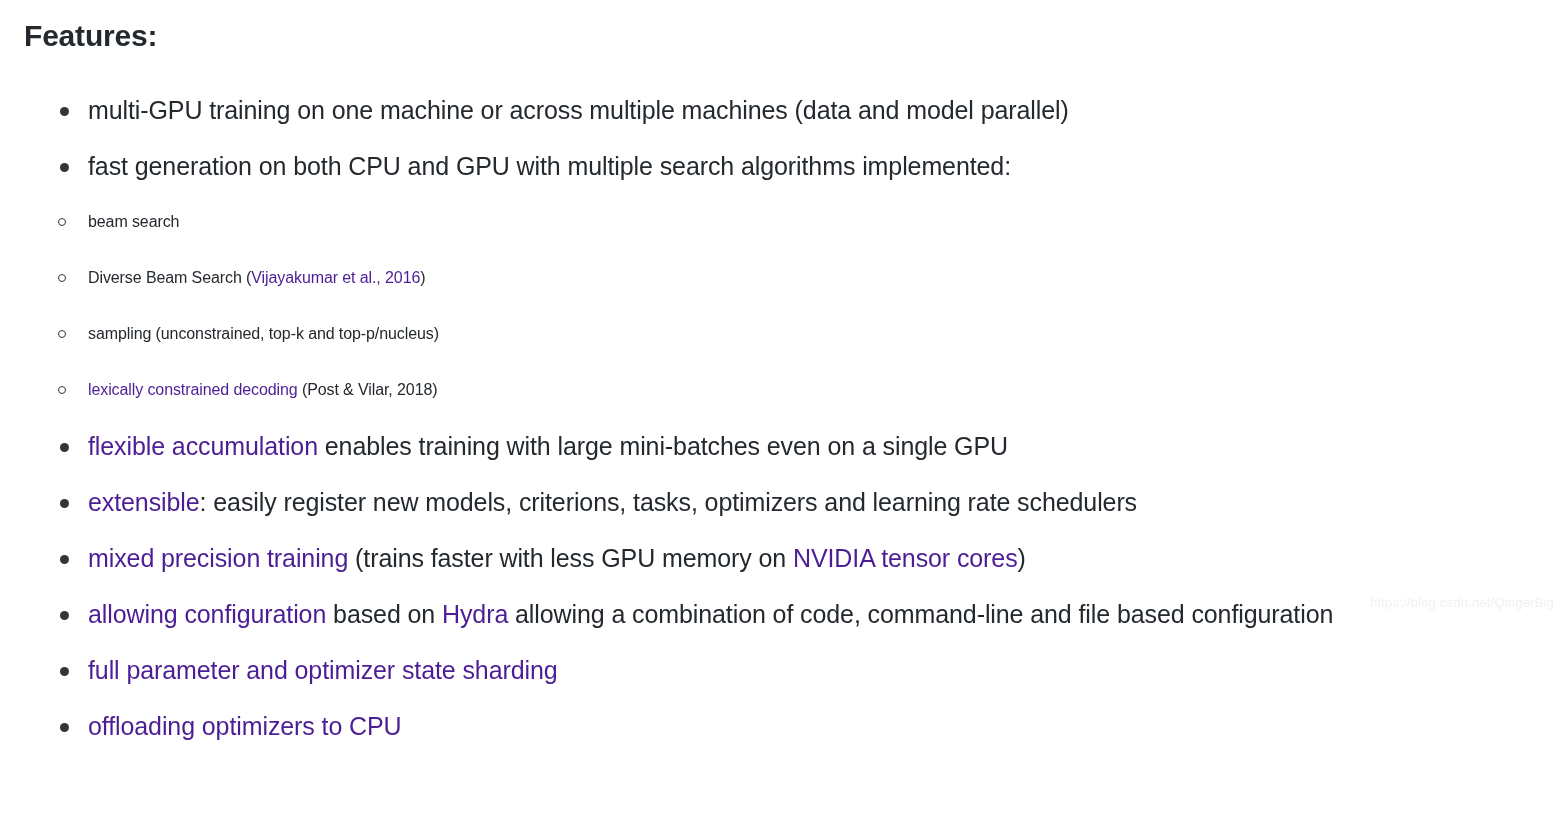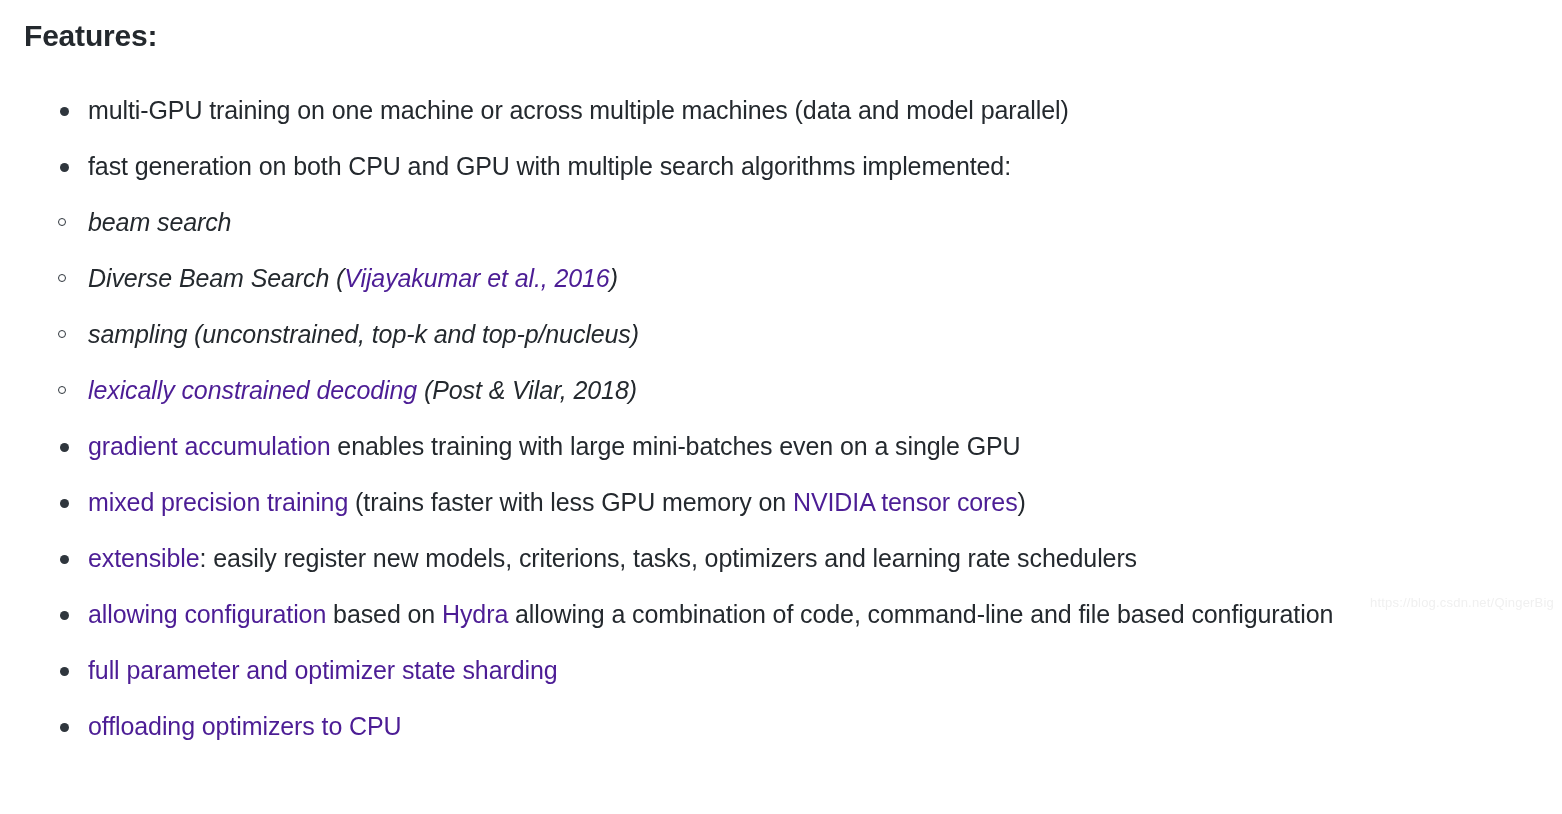--- a/index.html
+++ b/index.html
@@ -62,25 +62,24 @@
 
   ul.sub-list {
     list-style: none;
     margin: 0;
     padding: 0;
   }
 
   ul.sub-list > li.sub-item {
     position: relative;
     padding-left: 64px;
-    font-size: 25px;
+    font-size: 16px;
     line-height: 56px;
     color: #24292e;
     letter-spacing: -0.1px;
-    font-style: italic;
   }
 
   ul.sub-list > li.sub-item > .bullet-circle {
     position: absolute;
     left: 34px;
     top: 24px;
     width: 8px;
     height: 8px;
     border-radius: 50%;
     border: 1.6px solid #2f363d;
@@ -118,22 +117,22 @@
 
   <ul class="feature-list">
       <li class="feature-item"><span class="bullet-disc"></span><span class="wrap-item">multi-GPU training on one machine or across multiple machines (data and model parallel)</span></li>
       <li class="feature-item"><span class="bullet-disc"></span><span class="wrap-item">fast generation on both CPU and GPU with multiple search algorithms implemented:</span></li>
       <ul class="sub-list">
         <li class="sub-item"><span class="bullet-circle"></span><span><span>beam search</span></span></li>
         <li class="sub-item"><span class="bullet-circle"></span><span><span>Diverse Beam Search (</span><a class="doc-link" href="#">Vijayakumar et al., 2016</a><span>)</span></span></li>
         <li class="sub-item"><span class="bullet-circle"></span><span><span>sampling (unconstrained, top-k and top-p/nucleus)</span></span></li>
         <li class="sub-item"><span class="bullet-circle"></span><span><a class="doc-link" href="#">lexically constrained decoding</a><span> (Post &amp; Vilar, 2018)</span></span></li>
       </ul>
-      <li class="feature-item"><span class="bullet-disc"></span><span class="wrap-item"><a class="doc-link" href="#">gradient accumulation</a><span> enables training with large mini-batches even on a single GPU</span></span></li>
+      <li class="feature-item"><span class="bullet-disc"></span><span class="wrap-item"><a class="doc-link" href="#">flexible accumulation</a><span> enables training with large mini-batches even on a single GPU</span></span></li>
+      <li class="feature-item"><span class="bullet-disc"></span><span class="wrap-item"><a class="doc-link" href="#">extensible</a><span>: easily register new models, criterions, tasks, optimizers and learning rate schedulers</span></span></li>
       <li class="feature-item"><span class="bullet-disc"></span><span class="wrap-item"><a class="doc-link" href="#">mixed precision training</a><span> (trains faster with less GPU memory on </span><a class="doc-link" href="#">NVIDIA tensor cores</a><span>)</span></span></li>
-      <li class="feature-item"><span class="bullet-disc"></span><span class="wrap-item"><a class="doc-link" href="#">extensible</a><span>: easily register new models, criterions, tasks, optimizers and learning rate schedulers</span></span></li>
       <li class="feature-item"><span class="bullet-disc"></span><span class="wrap-item"><a class="doc-link" href="#">allowing configuration</a><span> based on </span><a class="doc-link" href="#">Hydra</a><span> allowing a combination of code, command-line and file based configuration</span></span></li>
       <li class="feature-item"><span class="bullet-disc"></span><span class="wrap-item"><a class="doc-link" href="#">full parameter and optimizer state sharding</a></span></li>
       <li class="feature-item"><span class="bullet-disc"></span><span class="wrap-item"><a class="doc-link" href="#">offloading optimizers to CPU</a></span></li>
     </ul>
 
   <div class="watermark">https://blog.csdn.net/QingerBig</div>
 </div>
 
 </body></html>

